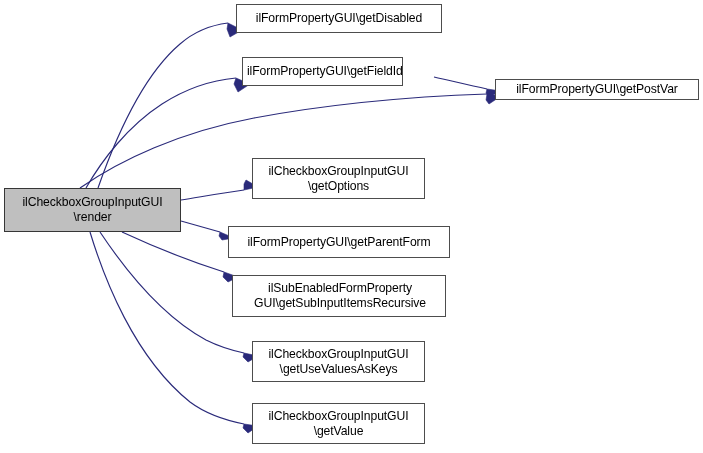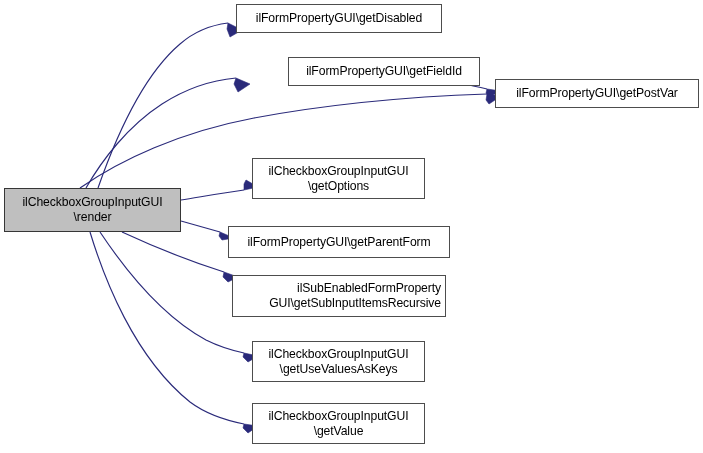--- a/index.html
+++ b/index.html
@@ -49,21 +49,21 @@
     white-space: pre-line;
     padding: 0 4px;
     z-index: 5;
   }
   .node.root {
     background: #bfbfbf;
     border: 1px solid #363636;
   }
   .node.leftalign {
     justify-content: flex-start;
-    text-align: right;
+    text-align: center;
     padding-left: 6px;
   }
   .node-label {
     display: block;
     width: 100%;
     white-space: pre-line;
   }
 </style>
 </head>
 <body>
@@ -88,22 +88,22 @@
       <polygon points="224,272 238,277 228,282 223,277" class="arrow-head"></polygon>
       <polygon points="244,353 258,356 248,362 243,357" class="arrow-head"></polygon>
       <polygon points="244,424 258,426 248,433 243,428" class="arrow-head"></polygon>
       <polygon points="487,89 501,91 489,97 486,93" class="arrow-head"></polygon>
     </svg>
 
   <div id="nodes-layer">
       <div class="node root" style="left: 4px; top: 188px; width: 177px; height: 44px;"><span class="node-label">ilCheckboxGroupInputGUI
 \render</span></div>
       <div class="node" style="left: 236px; top: 4px; width: 206px; height: 29px;"><span class="node-label">ilFormPropertyGUI\getDisabled</span></div>
-      <div class="node" style="left: 242px; top: 57px; width: 192px; height: 29px; margin-left: 46px;"><span class="node-label">ilFormPropertyGUI\getFieldId</span></div>
-      <div class="node" style="left: 495px; top: 79px; width: 204px; height: 29px;"><span class="node-label">ilFormPropertyGUI\getPostVar</span></div>
+      <div class="node" style="left: 242px; top: 57px; width: 161px; height: 29px;"><span class="node-label">ilFormPropertyGUI\getFieldId</span></div>
+      <div class="node" style="left: 495px; top: 79px; width: 204px; height: 21px;"><span class="node-label">ilFormPropertyGUI\getPostVar</span></div>
       <div class="node" style="left: 252px; top: 158px; width: 173px; height: 41px;"><span class="node-label">ilCheckboxGroupInputGUI
 \getOptions</span></div>
       <div class="node" style="left: 228px; top: 226px; width: 222px; height: 32px;"><span class="node-label">ilFormPropertyGUI\getParentForm</span></div>
       <div class="node leftalign" style="left: 232px; top: 275px; width: 214px; height: 42px;"><span class="node-label">ilSubEnabledFormProperty
 GUI\getSubInputItemsRecursive</span></div>
       <div class="node" style="left: 252px; top: 341px; width: 173px; height: 41px;"><span class="node-label">ilCheckboxGroupInputGUI
 \getUseValuesAsKeys</span></div>
       <div class="node" style="left: 252px; top: 403px; width: 173px; height: 41px;"><span class="node-label">ilCheckboxGroupInputGUI
 \getValue</span></div>
     </div>

